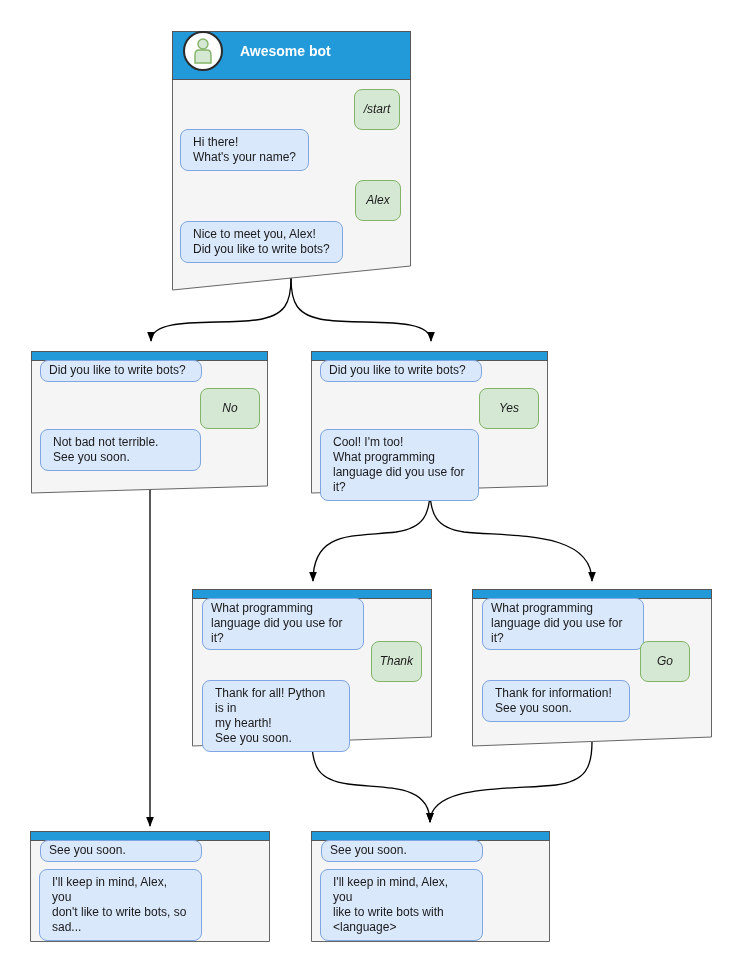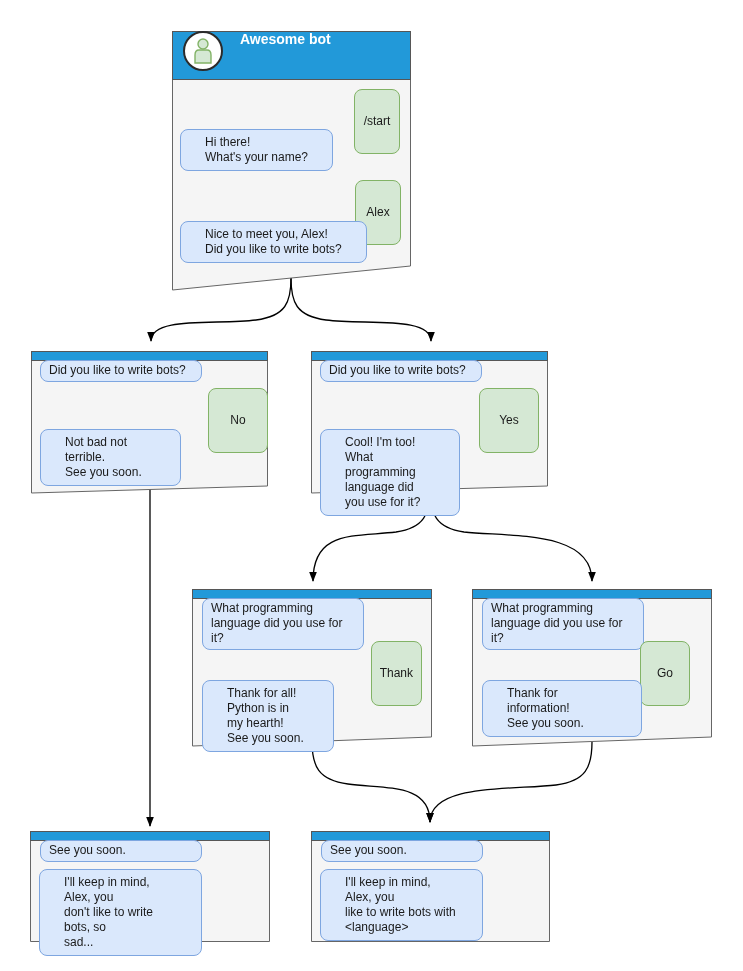--- a/index.html
+++ b/index.html
@@ -7,35 +7,35 @@
     width:743px;height:971px;position:relative;background:#ffffff;
     font-family:"Liberation Sans","DejaVu Sans",sans-serif;color:#1a1a1a;
     overflow:hidden;
   }
   #edge-layer{position:absolute;left:0;top:0;z-index:1;pointer-events:none;}
   .edge{fill:none;stroke:#000000;stroke-width:1.3px;}
   .win{position:absolute;z-index:2;}
   .frame{position:absolute;left:0;top:0;}
   .wbody{fill:#F5F5F5;stroke:#666666;stroke-width:1;}
   .wbar{fill:#2299D9;stroke:#565656;stroke-width:1;}
-  .mhead{position:absolute;left:0;top:0;width:100%;height:40px;display:flex;}
+  .mhead{position:absolute;left:0;top:0;width:100%;height:40px;display:flex;align-items:center;}
   .avatar{
     width:40px;height:40px;border-radius:50%;background:#ffffff;border:2px solid #2b2b2b;
     margin-left:11px;box-sizing:border-box;display:flex;align-items:center;justify-content:center;
   }
   .mtitle{color:#ffffff;font-weight:bold;font-size:14px;margin-left:17px;}
   .bub{
     position:absolute;box-sizing:border-box;border-radius:8px;
     font-size:12px;line-height:15px;white-space:pre-line;
   }
-  .bot{background:#DAE8FC;border:1px solid #7EA6E0;padding:5px 24px;}
+  .bot{background:#DAE8FC;border:1px solid #7EA6E0;padding:5px 12px;}
   .q{padding:2px 8px 3px 8px;}
   .user{
-    background:#D5E8D4;border:1px solid #82B366;padding:24px 8px;
-    min-width:46px;text-align:center;white-space:nowrap;
+    background:#D5E8D4;border:1px solid #82B366;padding:12px 8px;
+    min-width:46px;text-align:center;white-space:nowrap;font-style:italic;
   }
 </style>
 </head>
 <body>
 
 <svg id="edge-layer" width="743" height="971">
   <defs>
     <marker id="arr" markerUnits="userSpaceOnUse" markerWidth="12" markerHeight="12" refX="9" refY="5" orient="auto">
       <path d="M0,1.2 L10,5 L0,8.8 z" fill="#000000"></path>
     </marker>
@@ -70,59 +70,59 @@
   <div class="bub bot" style="left:8px;top:190px">Nice to meet you, Alex!
 Did you like to write bots?</div>
 </div>
 
 <div class="win" style="left:31px;top:351px;width:237px;height:143px">
   <svg class="frame" width="237" height="143">
     <polygon class="wbody" points="0.5,0.5 236.5,0.5 236.5,135 0.5,142"></polygon>
     <rect class="wbar" x="0.5" y="0.5" width="236" height="9"></rect>
   </svg>
   <div class="bub bot q" style="left:9px;top:9px;width:162px">Did you like to write bots?</div>
-  <div class="bub user" style="right:0;top:37px;min-width:60px">No</div>
-  <div class="bub bot" style="left:9px;top:78px;width:141px">Not bad not terrible.
+  <div class="bub user" style="right:8px;top:37px;min-width:60px">No</div>
+  <div class="bub bot" style="left:9px;top:78px;width:161px">Not bad not terrible.
 See you soon.</div>
 </div>
 
 <div class="win" style="left:311px;top:351px;width:237px;height:143px">
   <svg class="frame" width="237" height="143">
     <polygon class="wbody" points="0.5,0.5 236.5,0.5 236.5,135 0.5,142"></polygon>
     <rect class="wbar" x="0.5" y="0.5" width="236" height="9"></rect>
   </svg>
   <div class="bub bot q" style="left:9px;top:9px;width:162px">Did you like to write bots?</div>
   <div class="bub user" style="right:9px;top:37px;min-width:60px">Yes</div>
-  <div class="bub bot" style="left:9px;top:78px;width:140px">Cool! I'm too!
+  <div class="bub bot" style="left:9px;top:78px;width:159px">Cool! I'm too!
 What programming
 language did you use for it?</div>
 </div>
 
 <div class="win" style="left:192px;top:589px;width:240px;height:158px">
   <svg class="frame" width="240" height="158">
     <polygon class="wbody" points="0.5,0.5 239.5,0.5 239.5,148 0.5,157"></polygon>
     <rect class="wbar" x="0.5" y="0.5" width="239" height="9"></rect>
   </svg>
   <div class="bub bot q" style="left:10px;top:9px;width:162px">What programming
 language did you use for it?</div>
   <div class="bub user" style="right:10px;top:52px">Thank</div>
-  <div class="bub bot" style="left:10px;top:91px;width:132px">Thank for all! Python is in
+  <div class="bub bot" style="left:10px;top:91px;width:148px">Thank for all! Python is in
 my hearth!
 See you soon.</div>
 </div>
 
 <div class="win" style="left:472px;top:589px;width:240px;height:158px">
   <svg class="frame" width="240" height="158">
     <polygon class="wbody" points="0.5,0.5 239.5,0.5 239.5,148 0.5,157"></polygon>
     <rect class="wbar" x="0.5" y="0.5" width="239" height="9"></rect>
   </svg>
   <div class="bub bot q" style="left:10px;top:9px;width:162px">What programming
 language did you use for it?</div>
   <div class="bub user" style="right:22px;top:52px;min-width:50px">Go</div>
-  <div class="bub bot" style="left:10px;top:91px;width:160px">Thank for information!
+  <div class="bub bot" style="left:10px;top:91px;width:148px">Thank for information!
 See you soon.</div>
 </div>
 
 <div class="win" style="left:30px;top:831px;width:240px;height:111px">
   <svg class="frame" width="240" height="111">
     <polygon class="wbody" points="0.5,0.5 239.5,0.5 239.5,110.5 0.5,110.5"></polygon>
     <rect class="wbar" x="0.5" y="0.5" width="239" height="9"></rect>
   </svg>
   <div class="bub bot q" style="left:10px;top:9px;width:162px">See you soon.</div>
   <div class="bub bot" style="left:9px;top:38px;width:163px">I'll keep in mind, Alex, you

